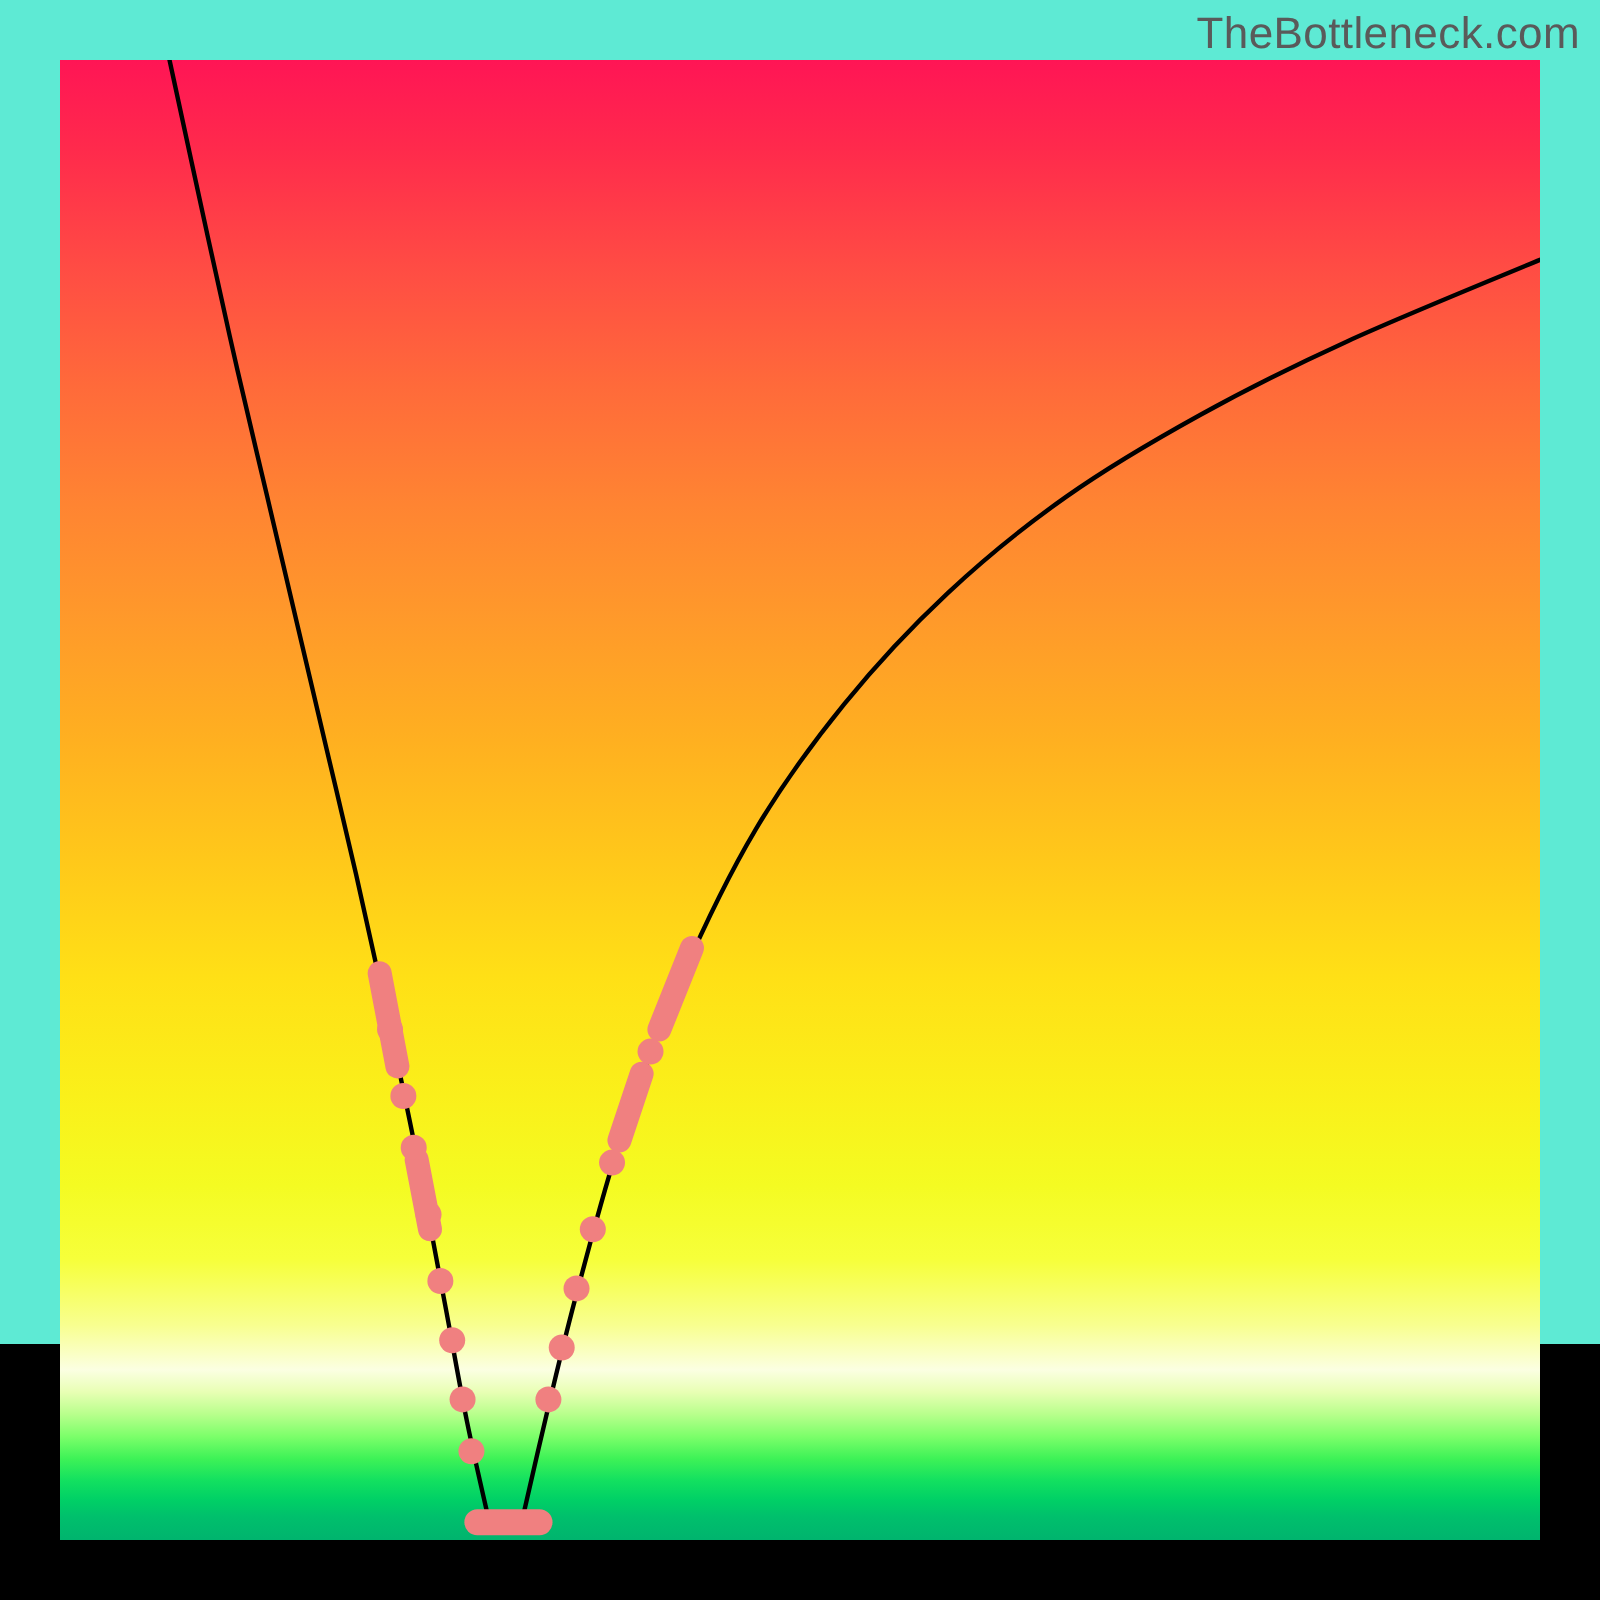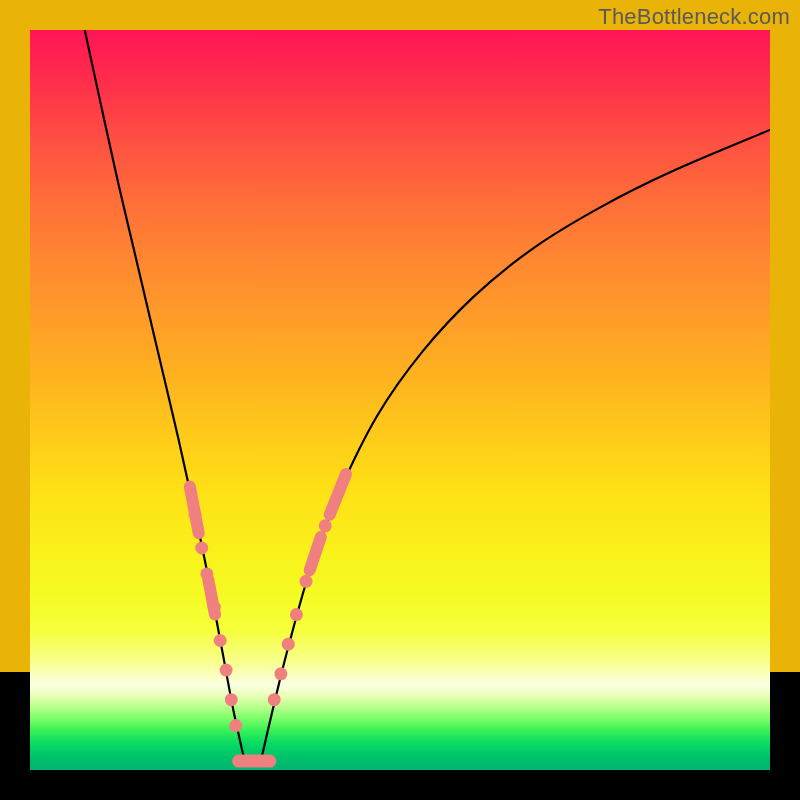--- a/index.html
+++ b/index.html
@@ -8,21 +8,21 @@
     width: 800px;
     height: 800px;
     overflow: hidden;
     background: #000;
     font-family: Arial, Helvetica, sans-serif;
   }
   .stage {
     position: relative;
     width: 800px;
     height: 672px;
-    background: #eab308;
+    background: #5eead4;
   }
   .plot-area {
     position: absolute;
     left: 30px;
     top: 30px;
     width: 740px;
     height: 740px;
     
     background: linear-gradient(to bottom,
       #ff1555 0%,

